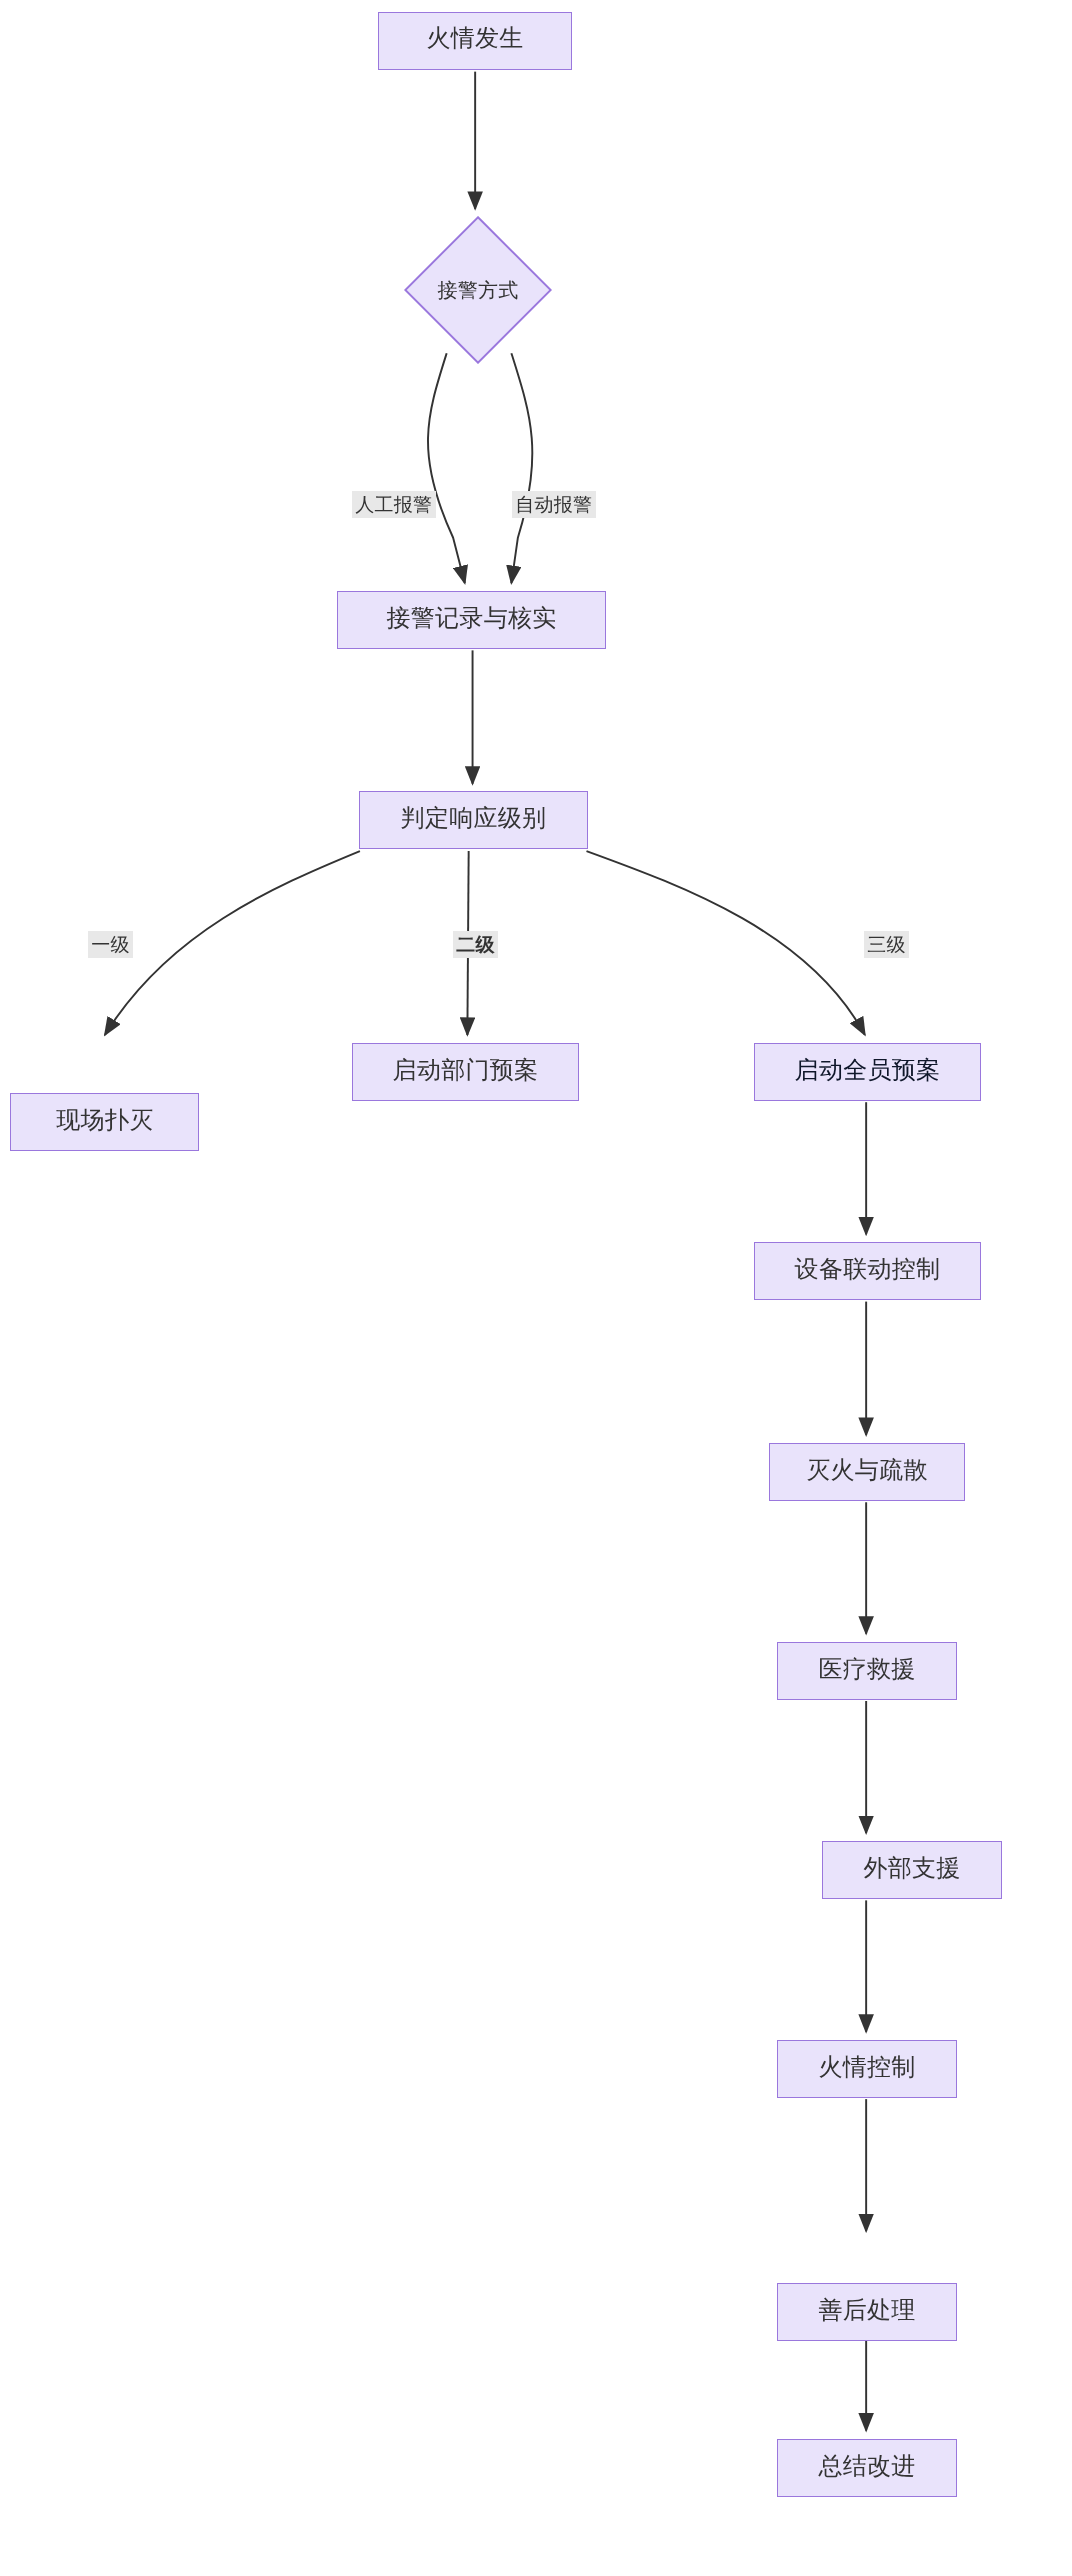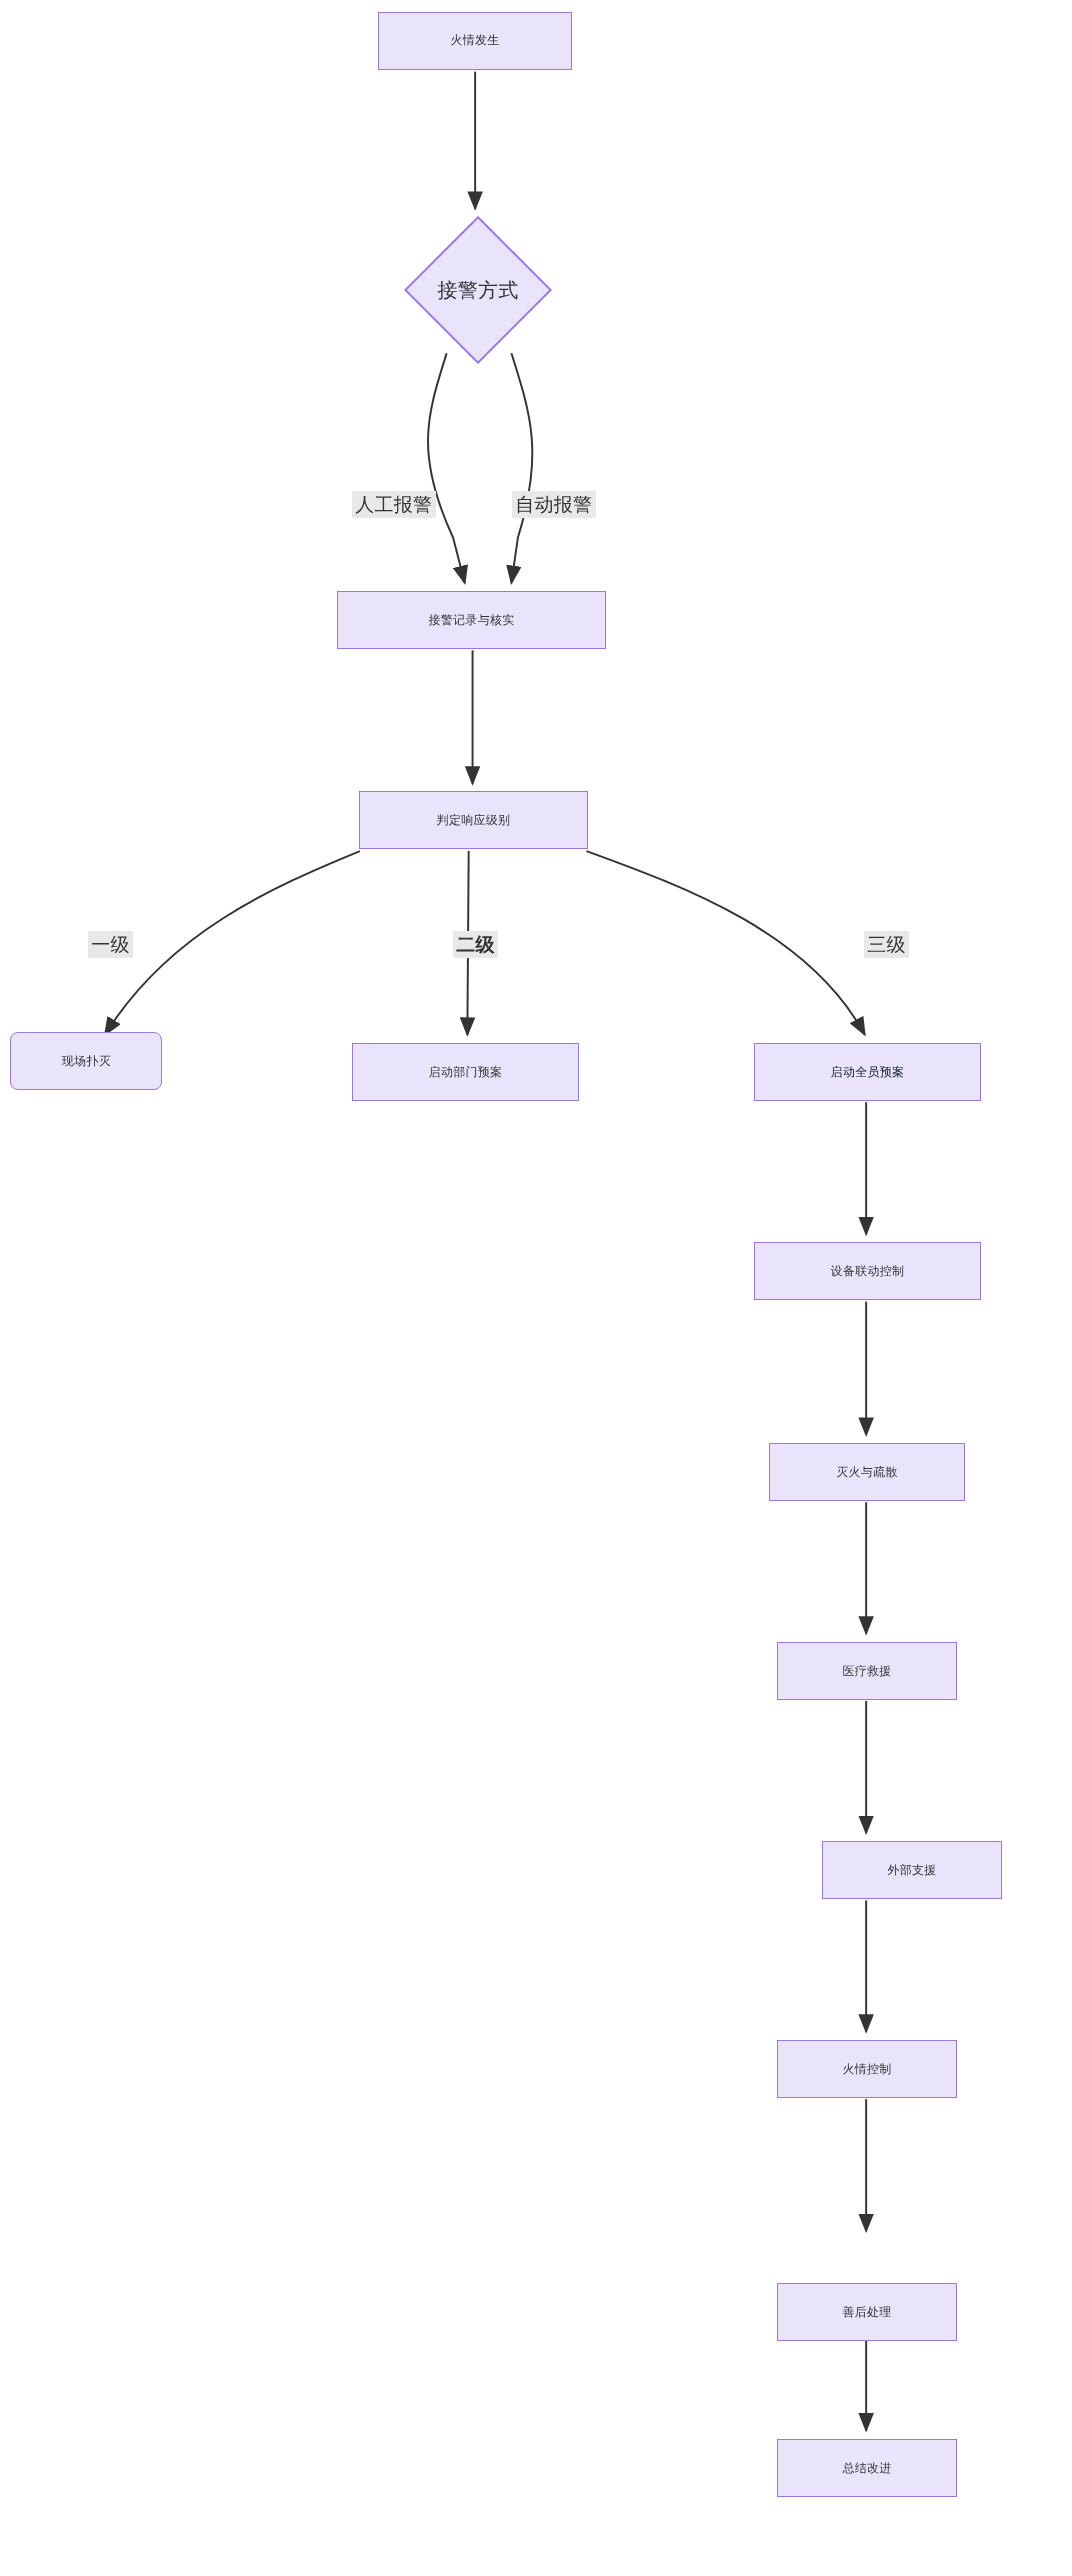--- a/index.html
+++ b/index.html
@@ -24,25 +24,26 @@
   }
   .node{
     position:absolute;
     box-sizing:border-box;
     display:flex;
     align-items:center;
     justify-content:center;
     background:#e9e3fb;
     border:1.3px solid #9a77dd;
     color:#333333;
-    font-size:12px;
+    font-size:24px;
     line-height:1.2;
     letter-spacing:0.3px;
     white-space:nowrap;
     z-index:3;
+    font-family:Liberation Mono, monospace;
   }
   .node-label{
     display:block;
     text-align:center;
   }
   .diamond{
     position:absolute;
     z-index:3;
     display:flex;
     align-items:center;
@@ -112,21 +113,21 @@
           <polygon points="114,2 226,114 114,226 2,114" fill="#e9e3fb" stroke="#9a77dd" stroke-width="3"></polygon>
         </svg>
         <span class="node-label">接警方式</span>
       </div>
       <div class="node" style="left: 337px; top: 591px; width: 269px; height: 58px; background: rgb(233, 227, 251); border-color: rgb(154, 119, 221); color: rgb(51, 51, 51);">
         <span class="node-label">接警记录与核实</span>
       </div>
       <div class="node" style="left: 359px; top: 791px; width: 229px; height: 58px; background: rgb(233, 227, 251); border-color: rgb(154, 119, 221); color: rgb(51, 51, 51);">
         <span class="node-label">判定响应级别</span>
       </div>
-      <div class="node" style="left: 10.4px; top: 1032px; width: 152px; height: 58px; background: rgb(233, 227, 251); border-color: rgb(154, 119, 221); color: rgb(51, 51, 51); border-radius: 8px;">
+      <div class="node" style="left: 10.4px; top: 1093px; width: 189px; height: 58px; background: rgb(233, 227, 251); border-color: rgb(154, 119, 221); color: rgb(51, 51, 51);">
         <span class="node-label">现场扑灭</span>
       </div>
       <div class="node" style="left: 352px; top: 1043px; width: 227px; height: 58px; background: rgb(233, 227, 251); border-color: rgb(154, 119, 221); color: rgb(51, 51, 51);">
         <span class="node-label">启动部门预案</span>
       </div>
       <div class="node" style="left: 754px; top: 1043px; width: 227px; height: 58px; background: rgb(233, 227, 251); border-color: rgb(154, 119, 221); color: #0f172a;">
         <span class="node-label">启动全员预案</span>
       </div>
       <div class="node" style="left: 754px; top: 1242px; width: 227px; height: 58px; background: rgb(233, 227, 251); border-color: rgb(154, 119, 221); color: rgb(51, 51, 51);">
         <span class="node-label">设备联动控制</span>

